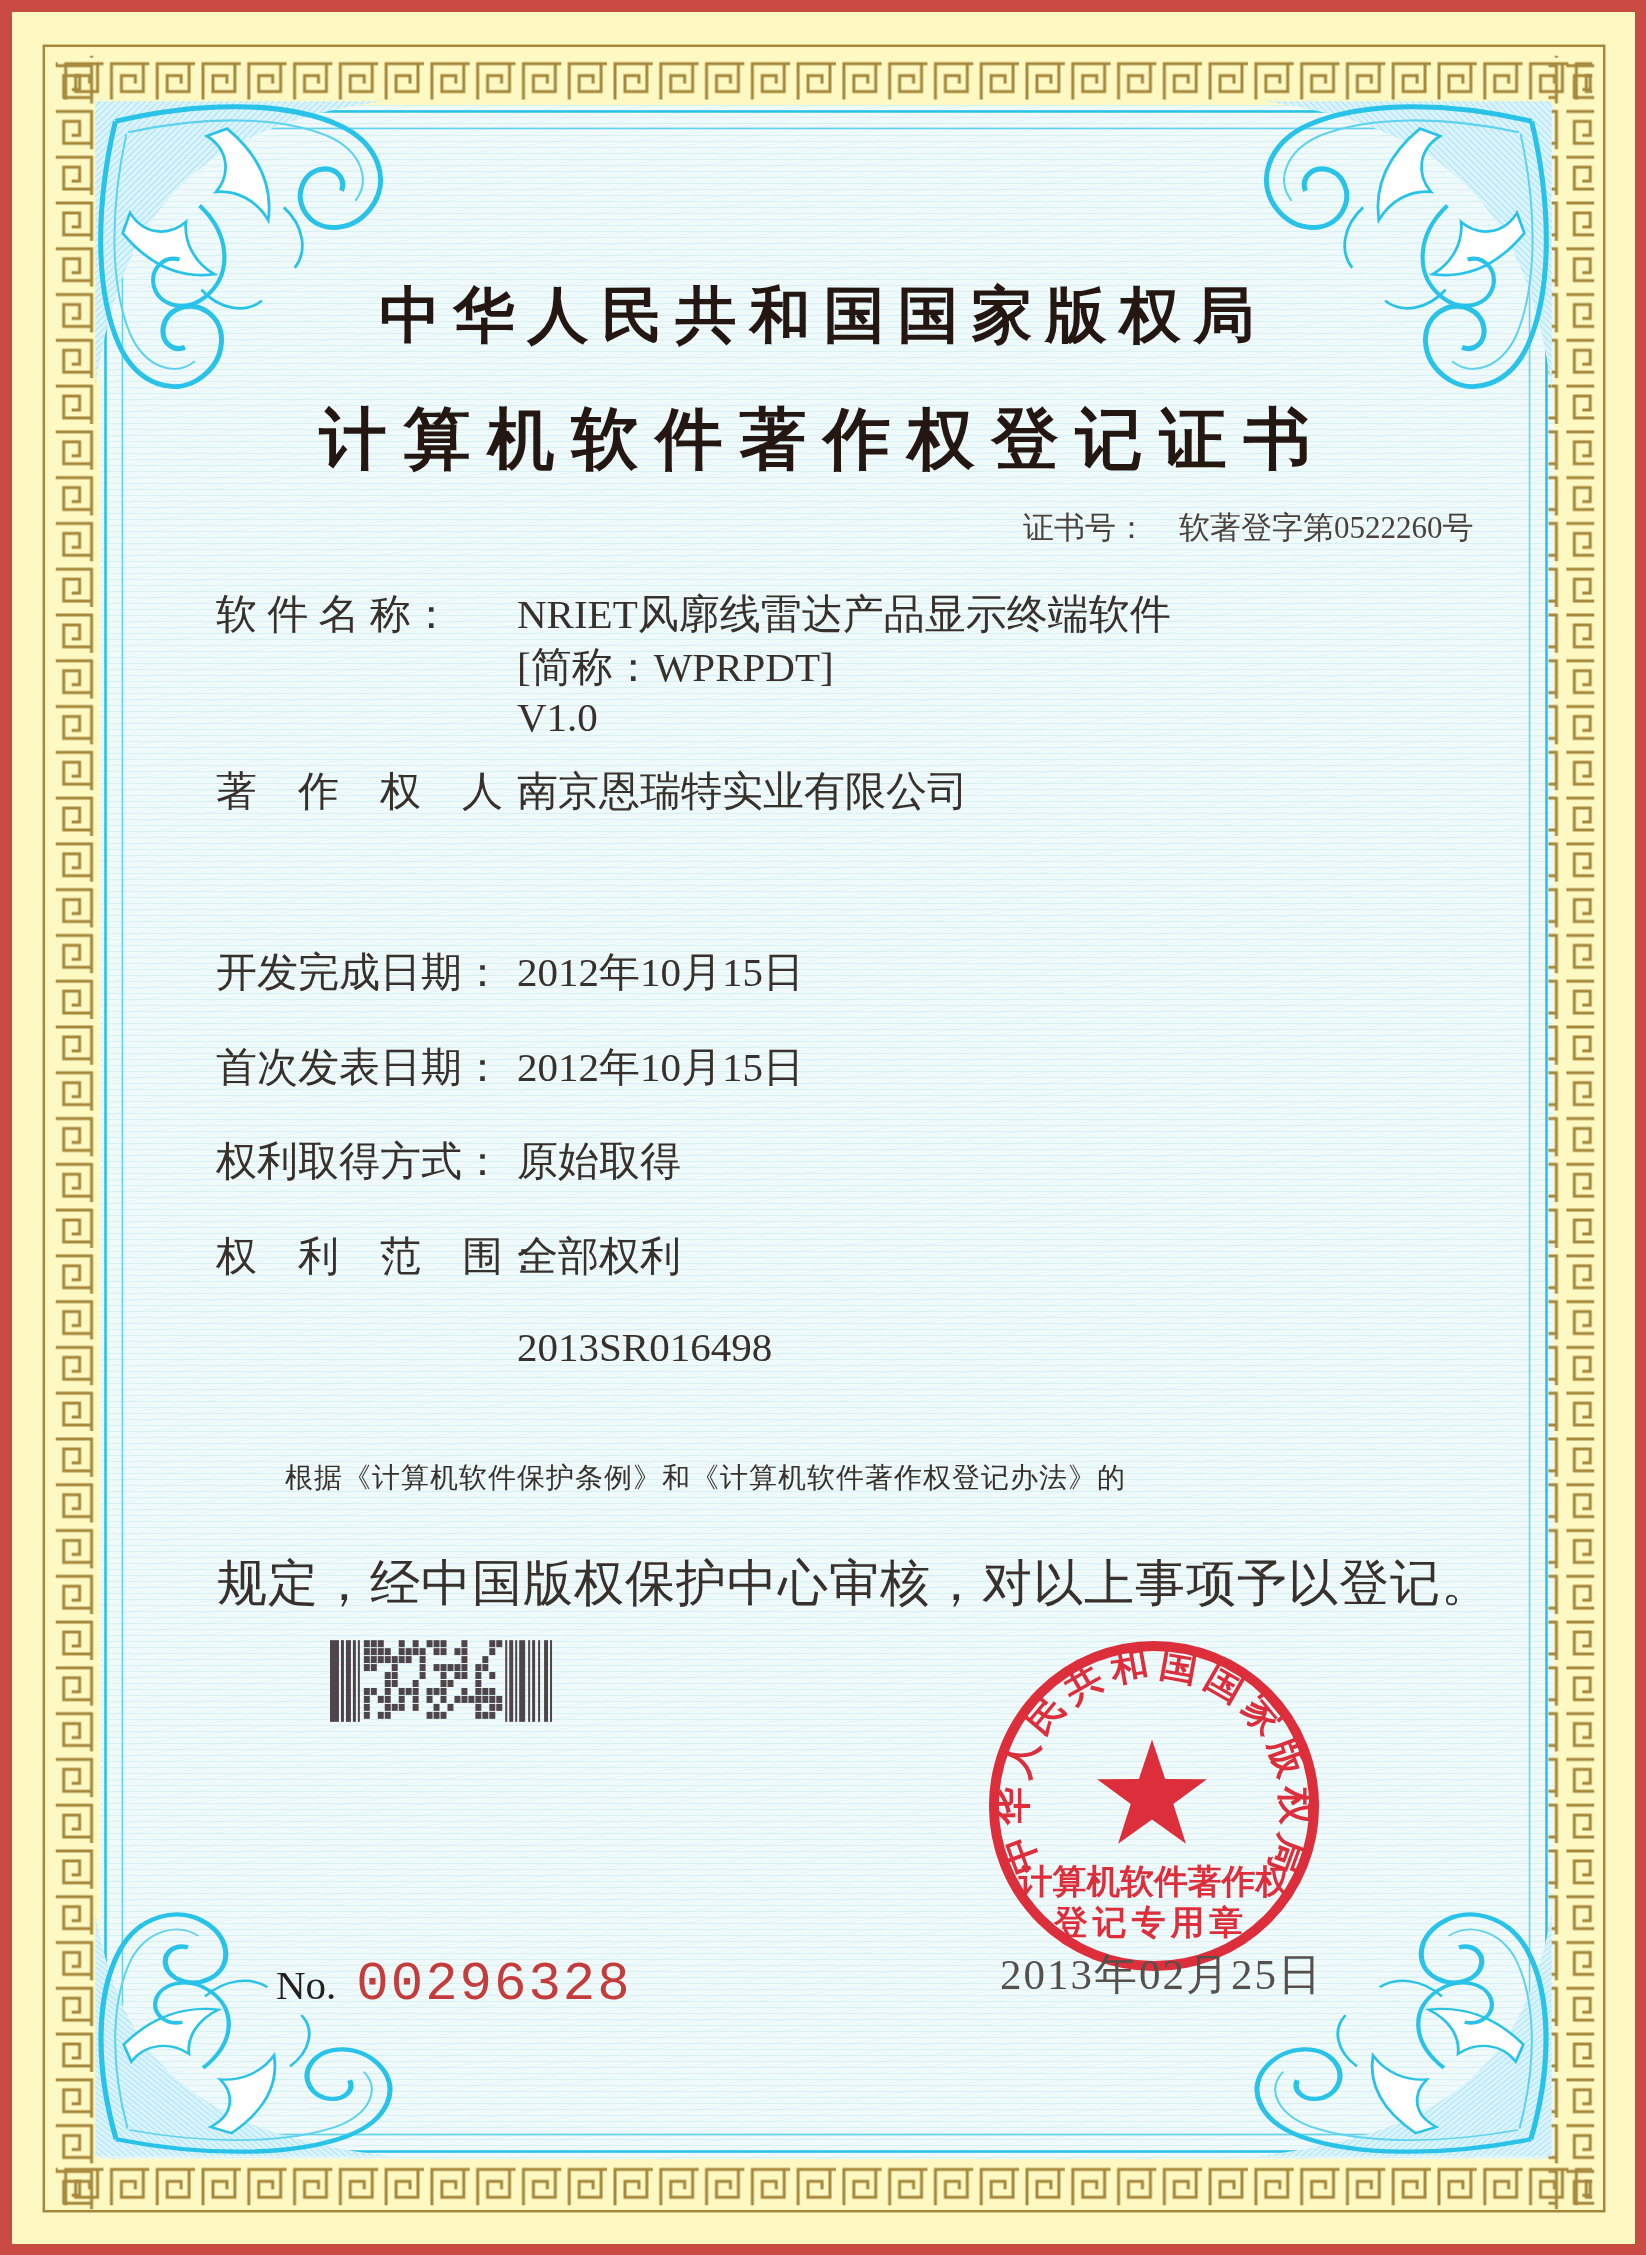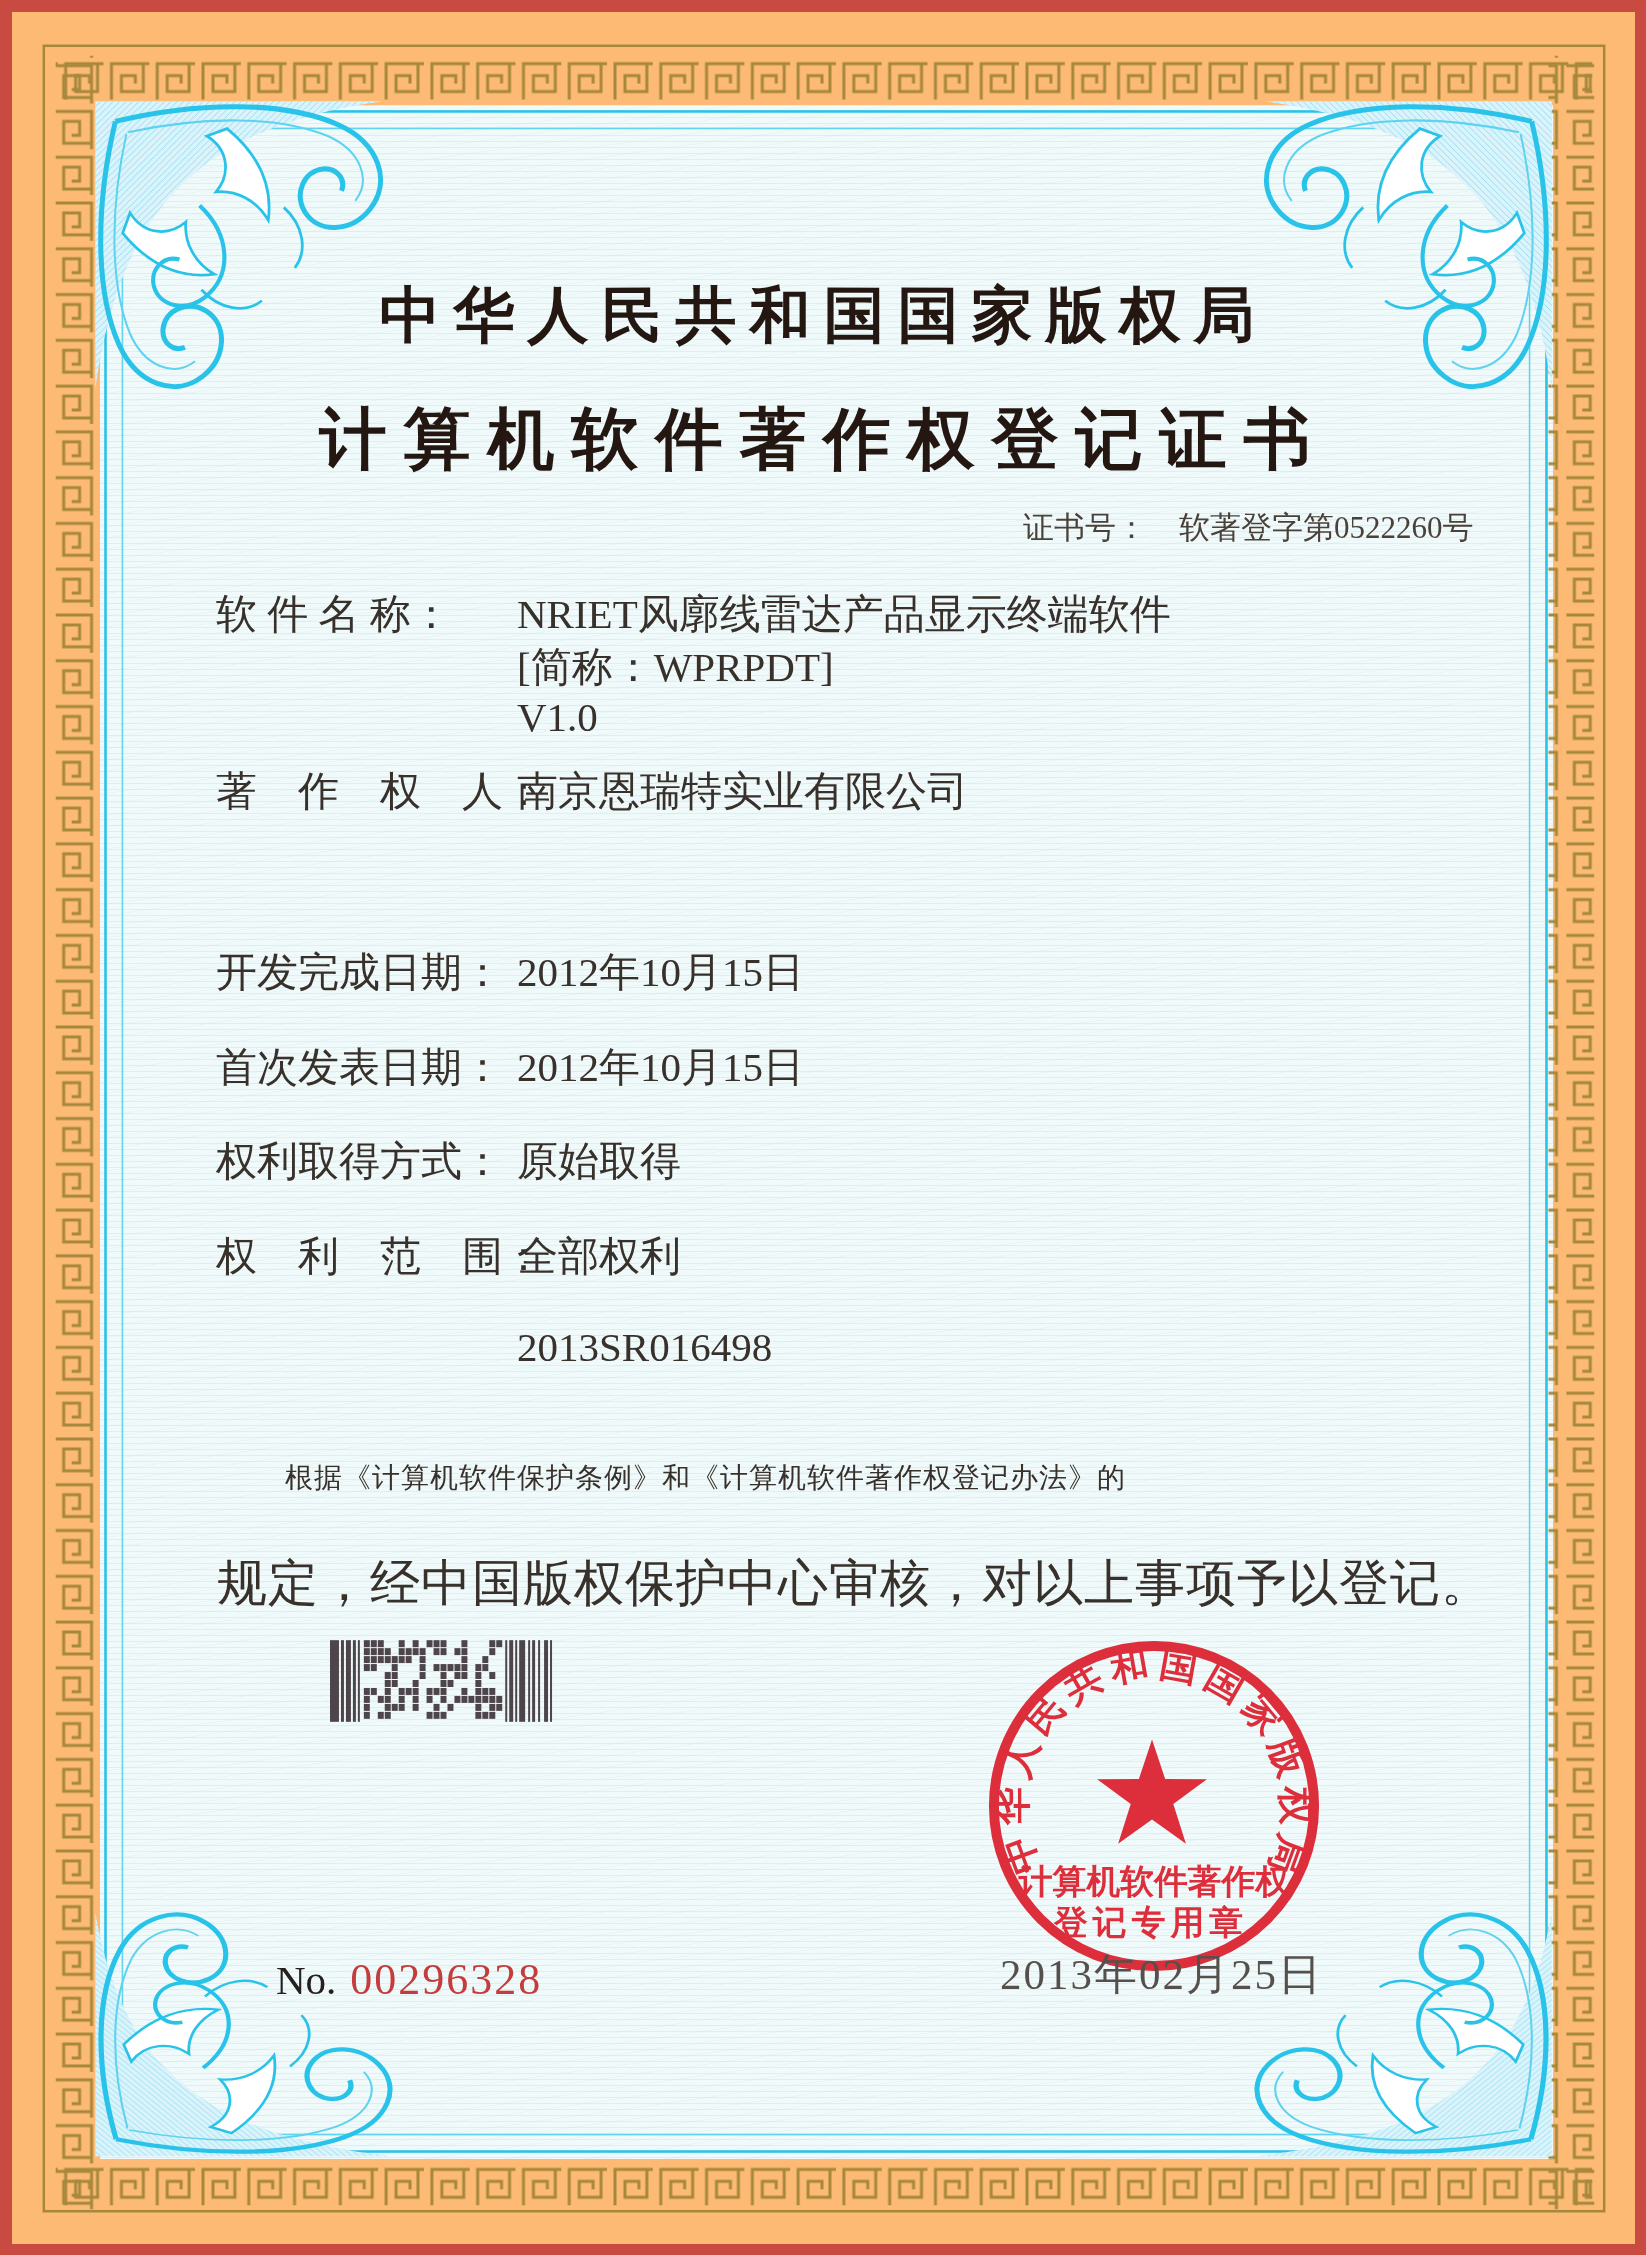--- a/index.html
+++ b/index.html
@@ -1,18 +1,18 @@
 <!DOCTYPE html>
 <html><head>
 <meta charset="utf-8">
 <style>
   html,body{margin:0;padding:0;background:#888;}
   .page{
     position:relative;width:1647px;height:2256px;overflow:hidden;
-    background:#fdba74;
+    background:#fef9c3;
     font-family:"Liberation Serif","DejaVu Serif",serif;
     text-align:center;
   }
   
   .edge{position:absolute;inset:0;border:12px solid #c94a41;pointer-events:none;z-index:60;}
   
   .texture{
     position:absolute;left:100px;top:105px;width:1453px;height:2054px;z-index:1;
     background:
       repeating-linear-gradient(180deg, rgba(98,196,214,.16) 0 1px, rgba(255,255,255,0) 1px 6px),
@@ -34,22 +34,22 @@
   .freeval{left:517px;font-size:41px;color:#37302b;}
   .r1{top:587px}.r1b{top:640px}.r1c{top:693px}
   .r2{top:764px}.r3{top:945px}.r4{top:1040px}
   .r5{top:1134px}.r6{top:1229px}.r7{top:1323px}
   .st1{top:1451px;left:285px;font-size:28px;color:#37302b;letter-spacing:1px;margin-top:8px;}
   .st2{top:1550px;left:217px;font-size:50px;color:#37302b;letter-spacing:1px;}
   .barcode{position:absolute;left:330px;top:1638px;z-index:15;}
   .seal{position:absolute;left:980px;top:1632px;z-index:30;}
   .issue-date{top:1946px;left:1000px;font-size:43px;color:#55504b;letter-spacing:2px;z-index:40;}
   .serial{top:1954px;left:276px;font-size:41px;color:#24201d;z-index:20;}
-  .serial .num{font-family:Liberation Serif, serif;font-size:44px;color:#c43c3c;
-    letter-spacing:2px;margin-left:14px;}
+  .serial .num{font-family:Liberation Mono, monospace;font-size:54px;color:#c43c3c;
+    letter-spacing:2px;margin-left:20px;}
 </style>
 </head>
 <body>
 
 <div class="page">
   <div class="texture"></div>
 
   <svg class="frame-svg" width="1647" height="2256" aria-hidden="true" viewBox="0 0 1655 2267">
     <defs>
       <pattern id="mh" width="46" height="46" patternUnits="userSpaceOnUse" patternTransform="translate(58,56)">

